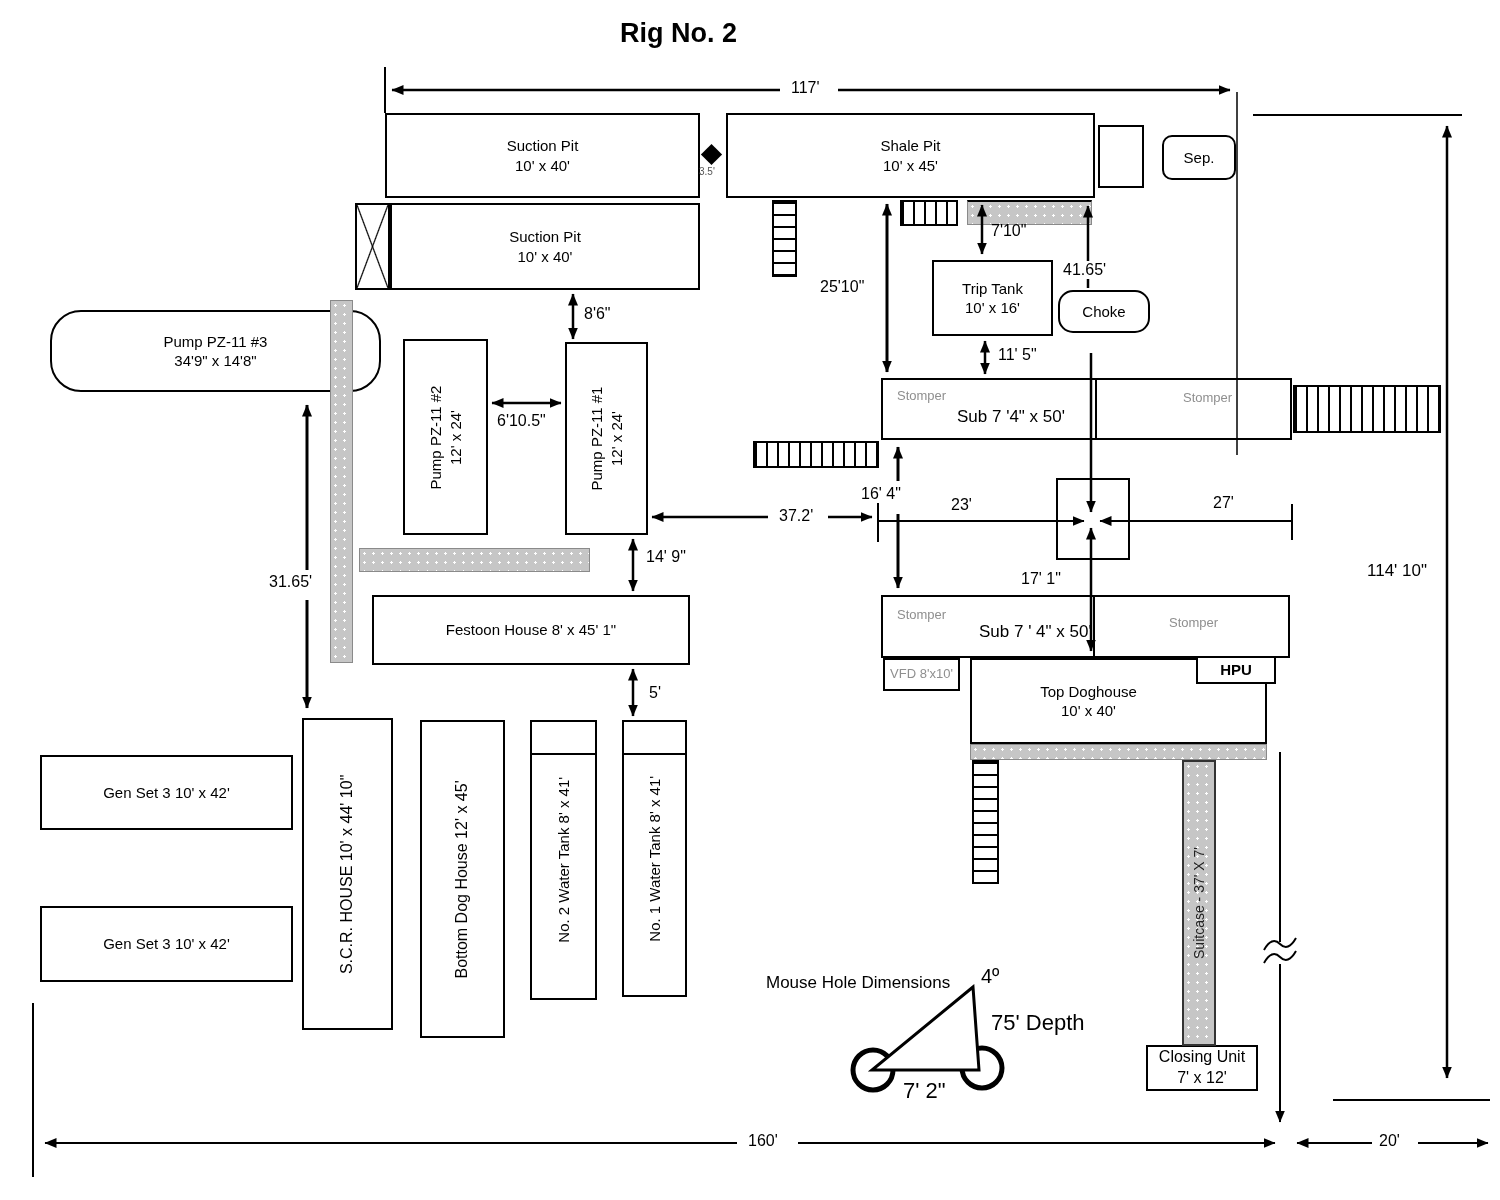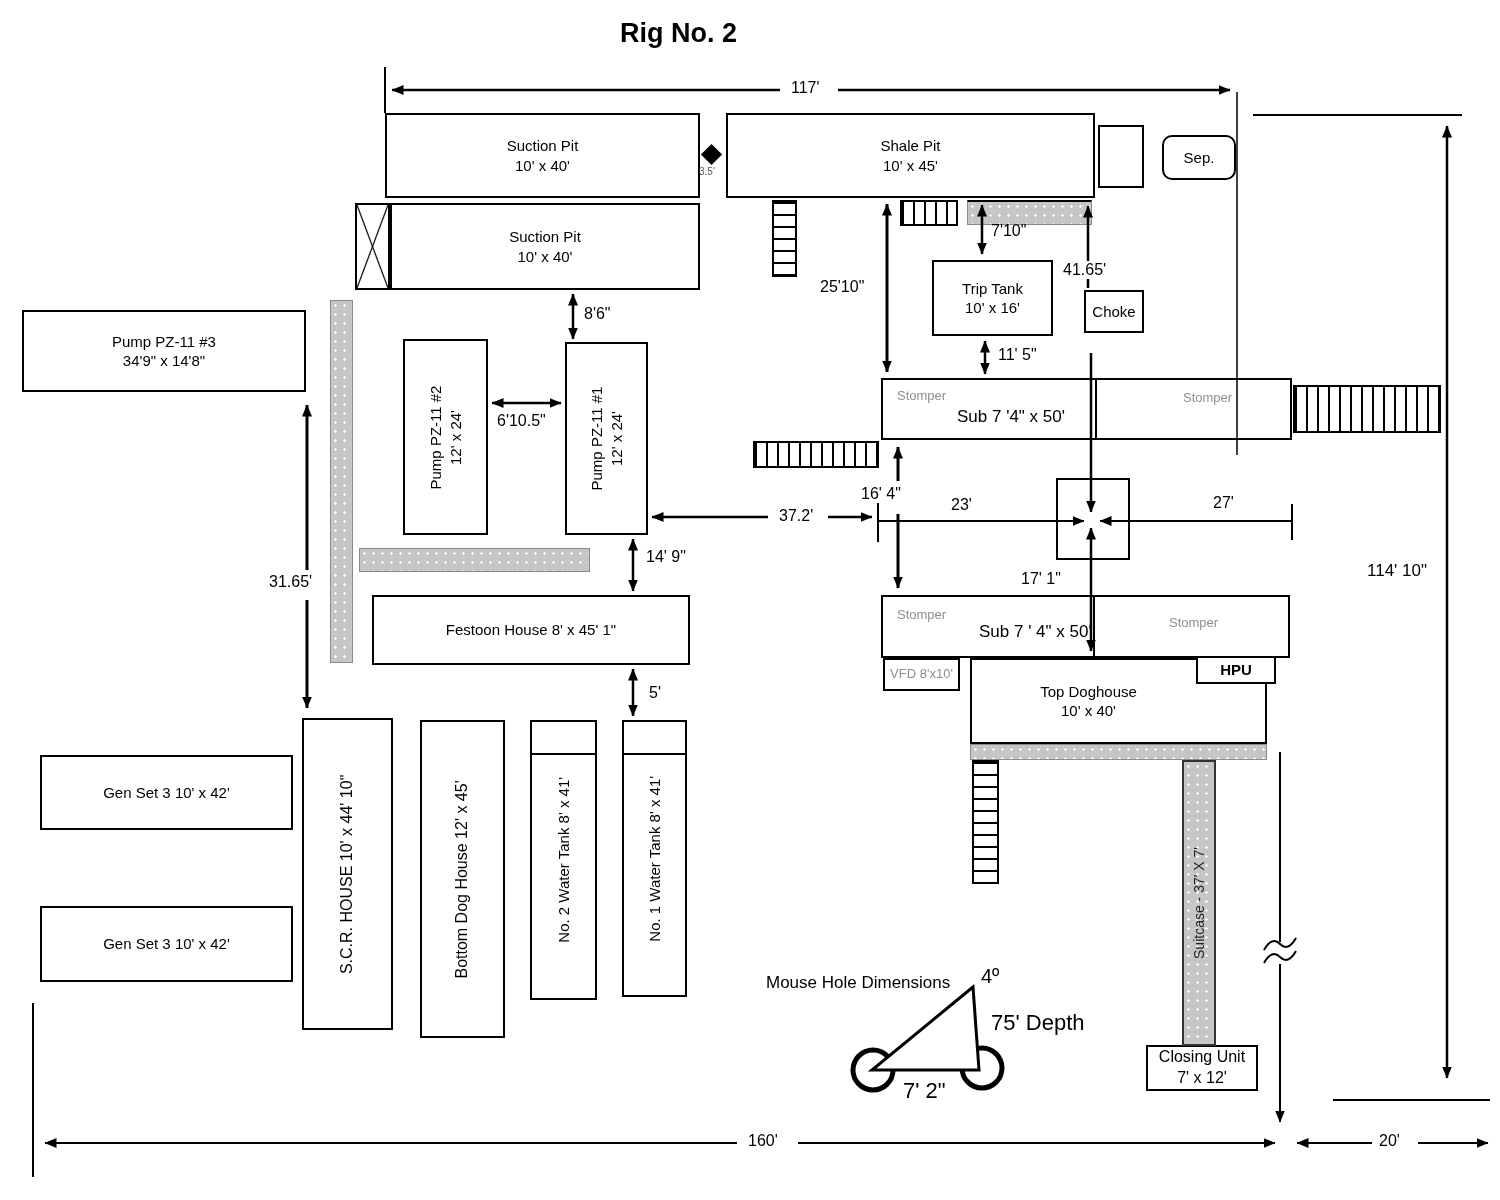--- a/index.html
+++ b/index.html
@@ -48,41 +48,41 @@
   </div>
   <div class="box" style="left:1098px;top:125px;width:46px;height:63px;"></div>
   <div class="box" style="left:1162px;top:135px;width:74px;height:45px;border-radius:10px;">
     <div>Sep.</div>
   </div>
   <div class="box xbox" style="left:355px;top:203px;width:35px;height:87px;"></div>
   <div class="box" style="left:390px;top:203px;width:310px;height:87px;">
     <div>Suction Pit</div>
     <div>10' x 40'</div>
   </div>
-  <div class="box" style="left:22px;top:310px;width:284px;height:82px;">
+  <div class="box" style="left:50px;top:310px;width:331px;height:82px;border-radius:31px;">
     <div>Pump PZ-11 #3</div>
     <div>34'9" x 14'8"</div>
   </div>
   <div class="box" style="left:403px;top:339px;width:85px;height:196px;">
     <div class="rtxt">
       <div>Pump PZ-11 #2</div>
       <div>12' x 24'</div>
     </div>
   </div>
   <div class="box" style="left:565px;top:342px;width:83px;height:193px;">
     <div class="rtxt">
       <div>Pump PZ-11 #1</div>
       <div>12' x 24'</div>
     </div>
   </div>
   <div class="box" style="left:932px;top:260px;width:121px;height:76px;">
     <div>Trip Tank</div>
     <div>10' x 16'</div>
   </div>
-  <div class="box" style="left:1084px;top:290px;width:60px;height:43px;">
+  <div class="box" style="left:1058px;top:290px;width:92px;height:43px;border-radius:15px;">
     <div>Choke</div>
   </div>
 
   <div class="box" style="left:881px;top:378px;width:411px;height:62px;">
     <div class="divider-v" style="left:212px;"></div>
     <span class="stomper" style="left:14px;top:8px;">Stomper</span>
     <span class="subname" style="left:74px;top:26px;">Sub 7 '4" x 50'</span>
     <span class="stomper" style="left:300px;top:10px;">Stomper</span>
   </div>
 

